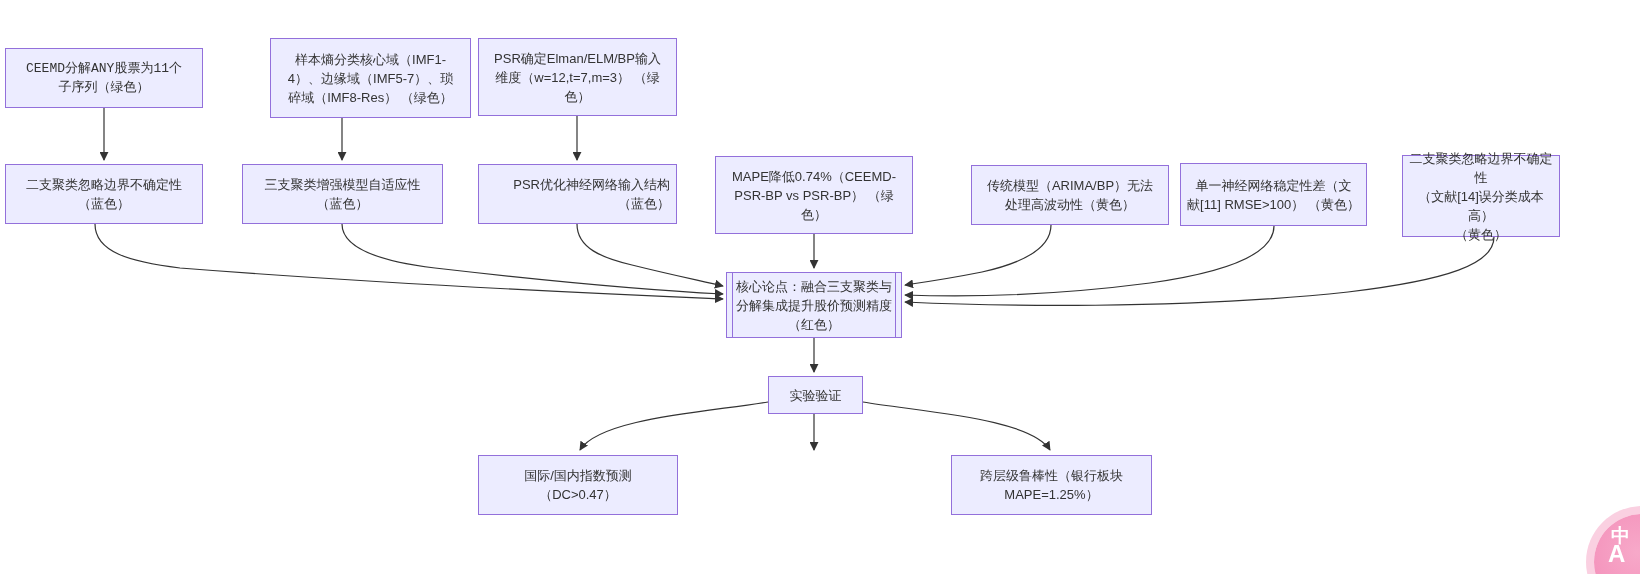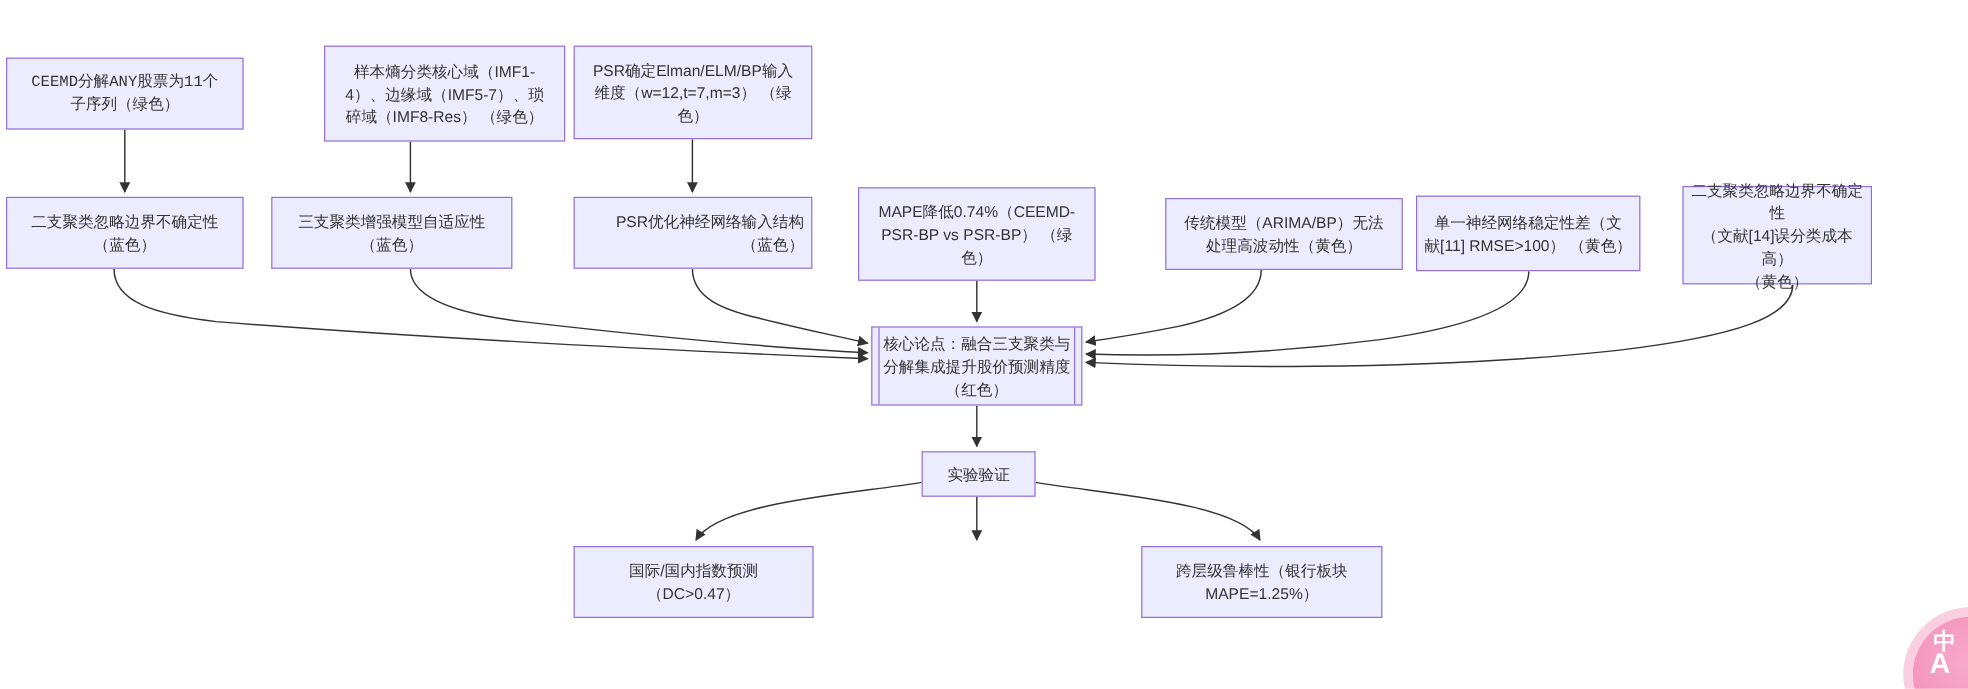--- a/index.html
+++ b/index.html
@@ -103,21 +103,21 @@
   <div class="node" style="left:478px;top:38px;width:199px;height:78px;">
     <span class="lbl">PSR确定Elman/ELM/BP输入
 维度（w=12,t=7,m=3） （绿
 色）</span>
   </div>
 
   <div class="node" style="left:5px;top:164px;width:198px;height:60px;">
     <span class="lbl">二支聚类忽略边界不确定性
 （蓝色）</span>
   </div>
-  <div class="node" style="left:226px;top:164px;width:201px;height:60px;">
+  <div class="node" style="left:242px;top:164px;width:201px;height:60px;">
     <span class="lbl">三支聚类增强模型自适应性
 （蓝色）</span>
   </div>
   <div class="node" style="left:478px;top:164px;width:199px;height:60px;text-align:right;">
     <span class="lbl">PSR优化神经网络输入结构
 （蓝色）</span>
   </div>
   <div class="node" style="left:715px;top:156px;width:198px;height:78px;">
     <span class="lbl">MAPE降低0.74%（CEEMD-
 PSR-BP vs PSR-BP） （绿

